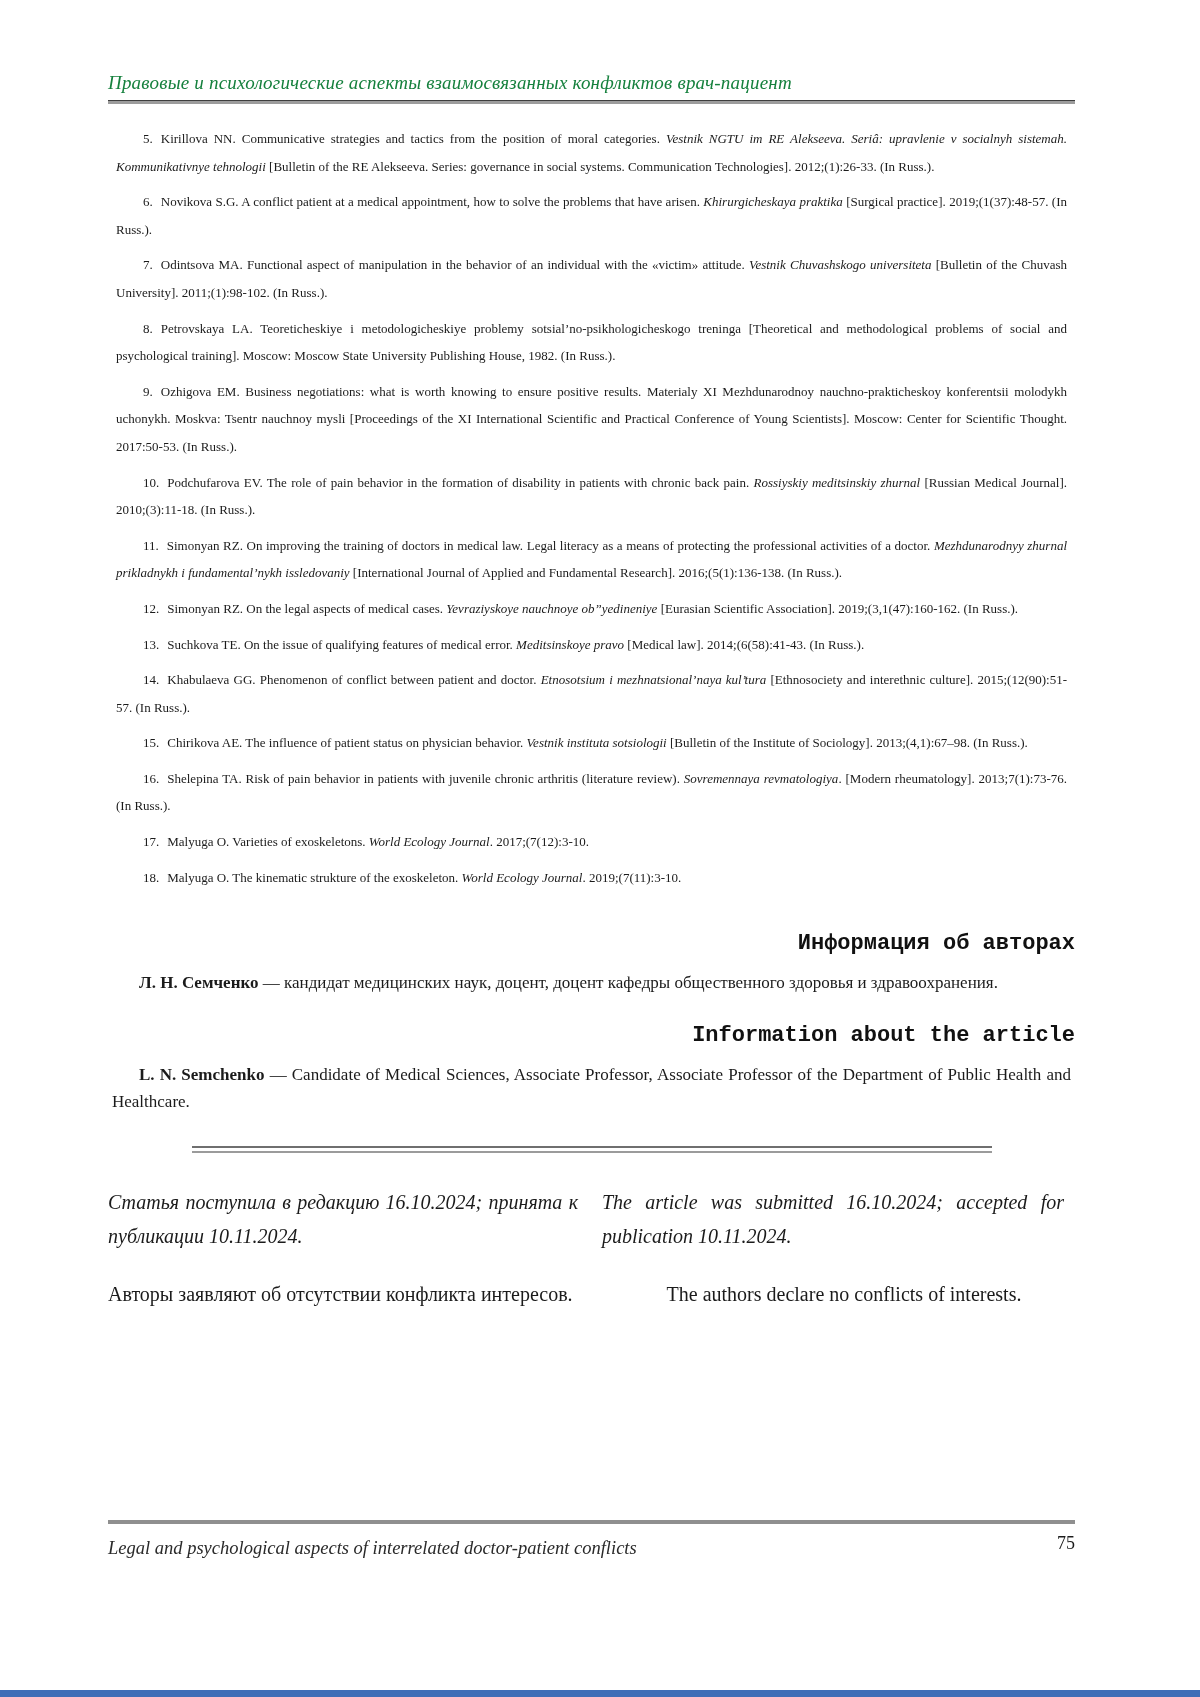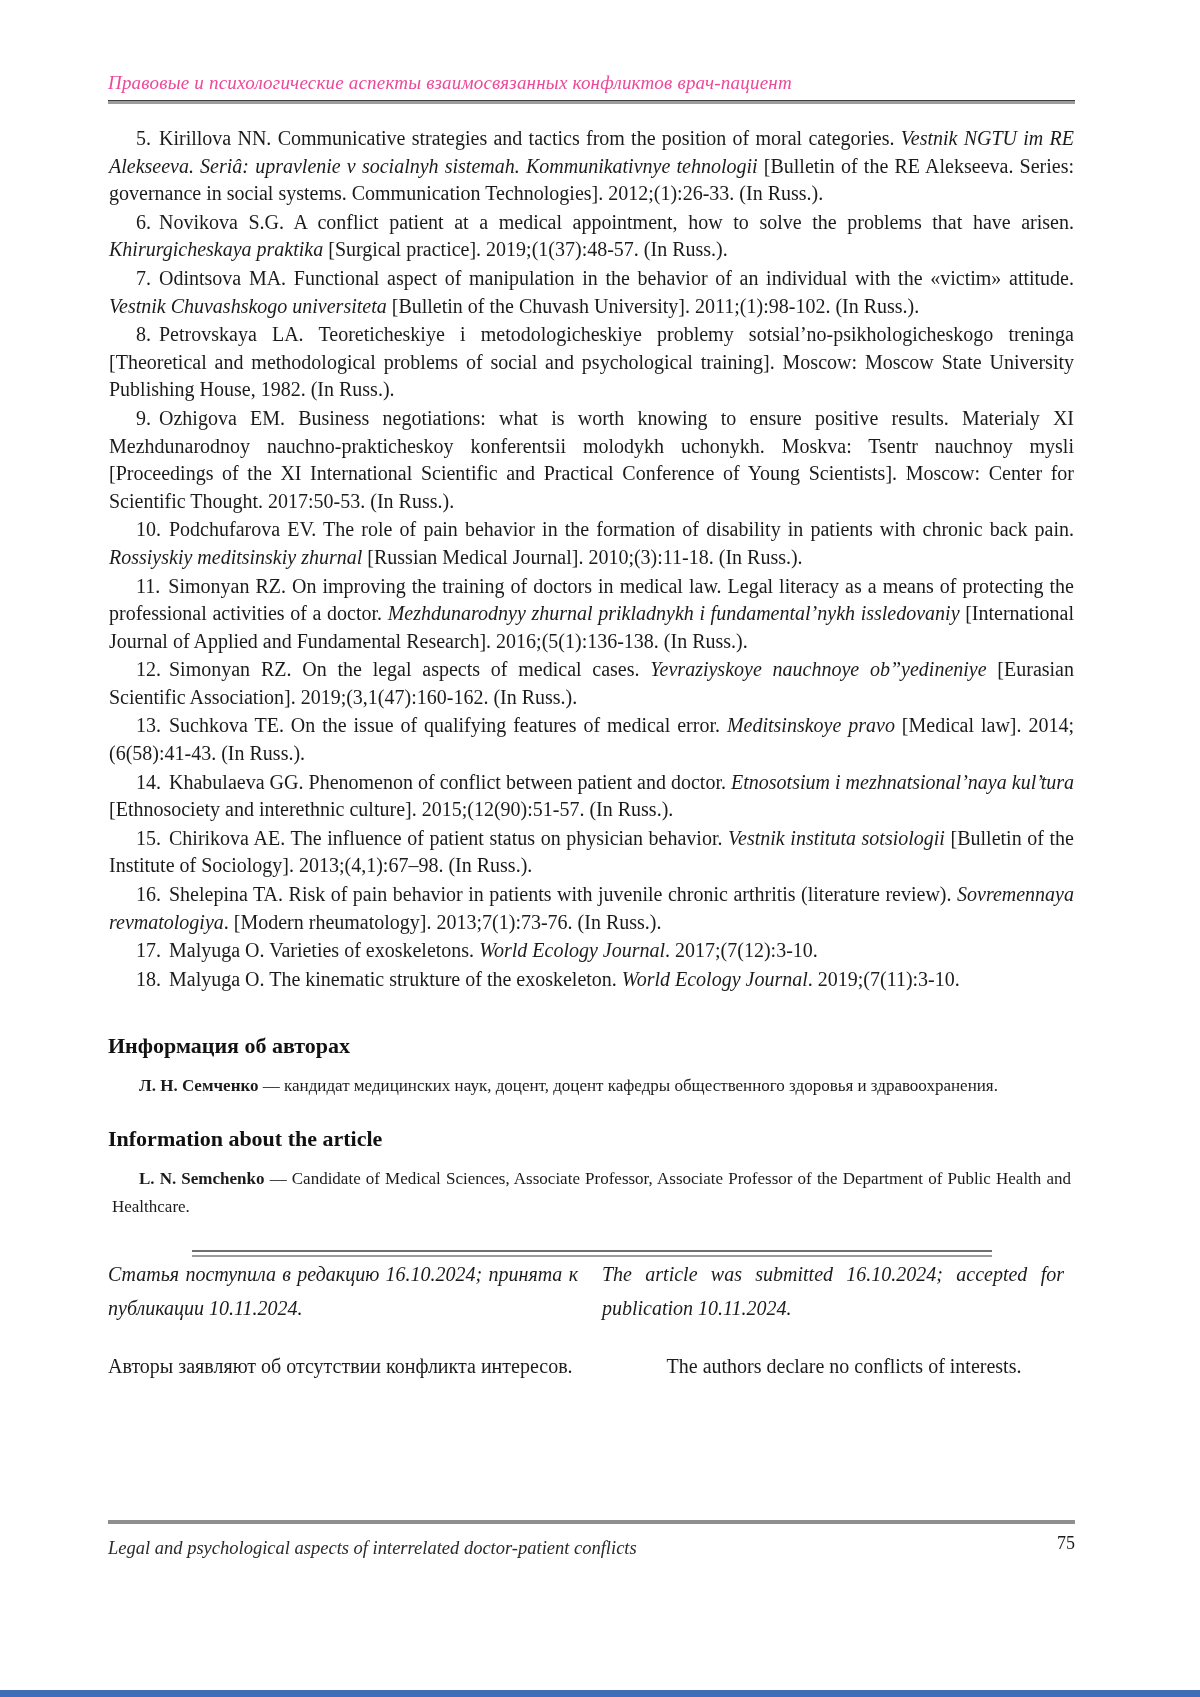--- a/index.html
+++ b/index.html
@@ -6,35 +6,35 @@
   .page{
     position:relative;
     width:1200px;height:1697px;
     background:#ffffff;
     font-family:"Liberation Serif","DejaVu Serif",serif;
     color:#1b1b1b;
     overflow:hidden;
   }
   
   .running-head{padding:72px 125px 0 108px;}
-  .running-title-ru{font-style:italic;font-size:19px;color:#ec4899;letter-spacing:.2px;}
+  .running-title-ru{font-style:italic;font-size:19px;color:#15803d;letter-spacing:.2px;}
   .rule-header{margin-top:6px;height:3px;background:#9c9c9c;border-top:1px solid #3e3e3e;}
   
   .content{margin:0 125px 0 108px;}
   .refs{margin-top:21px;}
-  .ref{margin:1px;font-size:20px;line-height:27.6px;text-align:justify;text-indent:27px;}
+  .ref{margin:8px;font-size:13px;line-height:27.6px;text-align:justify;text-indent:27px;}
   .ref-num{padding-right:8px;}
   em{font-style:italic;}
   strong{font-weight:bold;}
-  .sec-title{margin:40px 0 0;text-align:left;font-size:22px;font-weight:bold;color:#111;}
+  .sec-title{margin:40px 0 0;text-align:right;font-size:22px;font-weight:bold;color:#111;font-family:Liberation Mono, monospace;}
   .sec-title.second{margin-top:26px;}
   .para{margin:13px 4px 0;font-size:17px;line-height:27.6px;text-align:justify;text-indent:27px;}
   .double-rule{margin:30px auto 0;width:800px;height:3px;border-top:2px solid #6f6f6f;border-bottom:2px solid #9b9b9b;}
   .two-col{display:grid;grid-template-columns:470px 462px;column-gap:35px;}
-  .dates{gap:24px;}
+  .dates{margin-top:32px;gap:24px;}
   .conflict{margin-top:24px;}
   .col{margin:0;font-size:20px;line-height:34px;}
   .italic{font-style:italic;}
   .ru{text-align:justify;}
   .dates .en{text-align:justify;}
   .conflict .en{text-align:center;}
   
   .page-footer{position:absolute;left:108px;right:125px;top:1520px;}
   .rule-footer{height:4px;background:#8f8f8f;}
   .footer-row{display:flex;justify-content:space-between;align-items:flex-start;margin-top:14px;}

